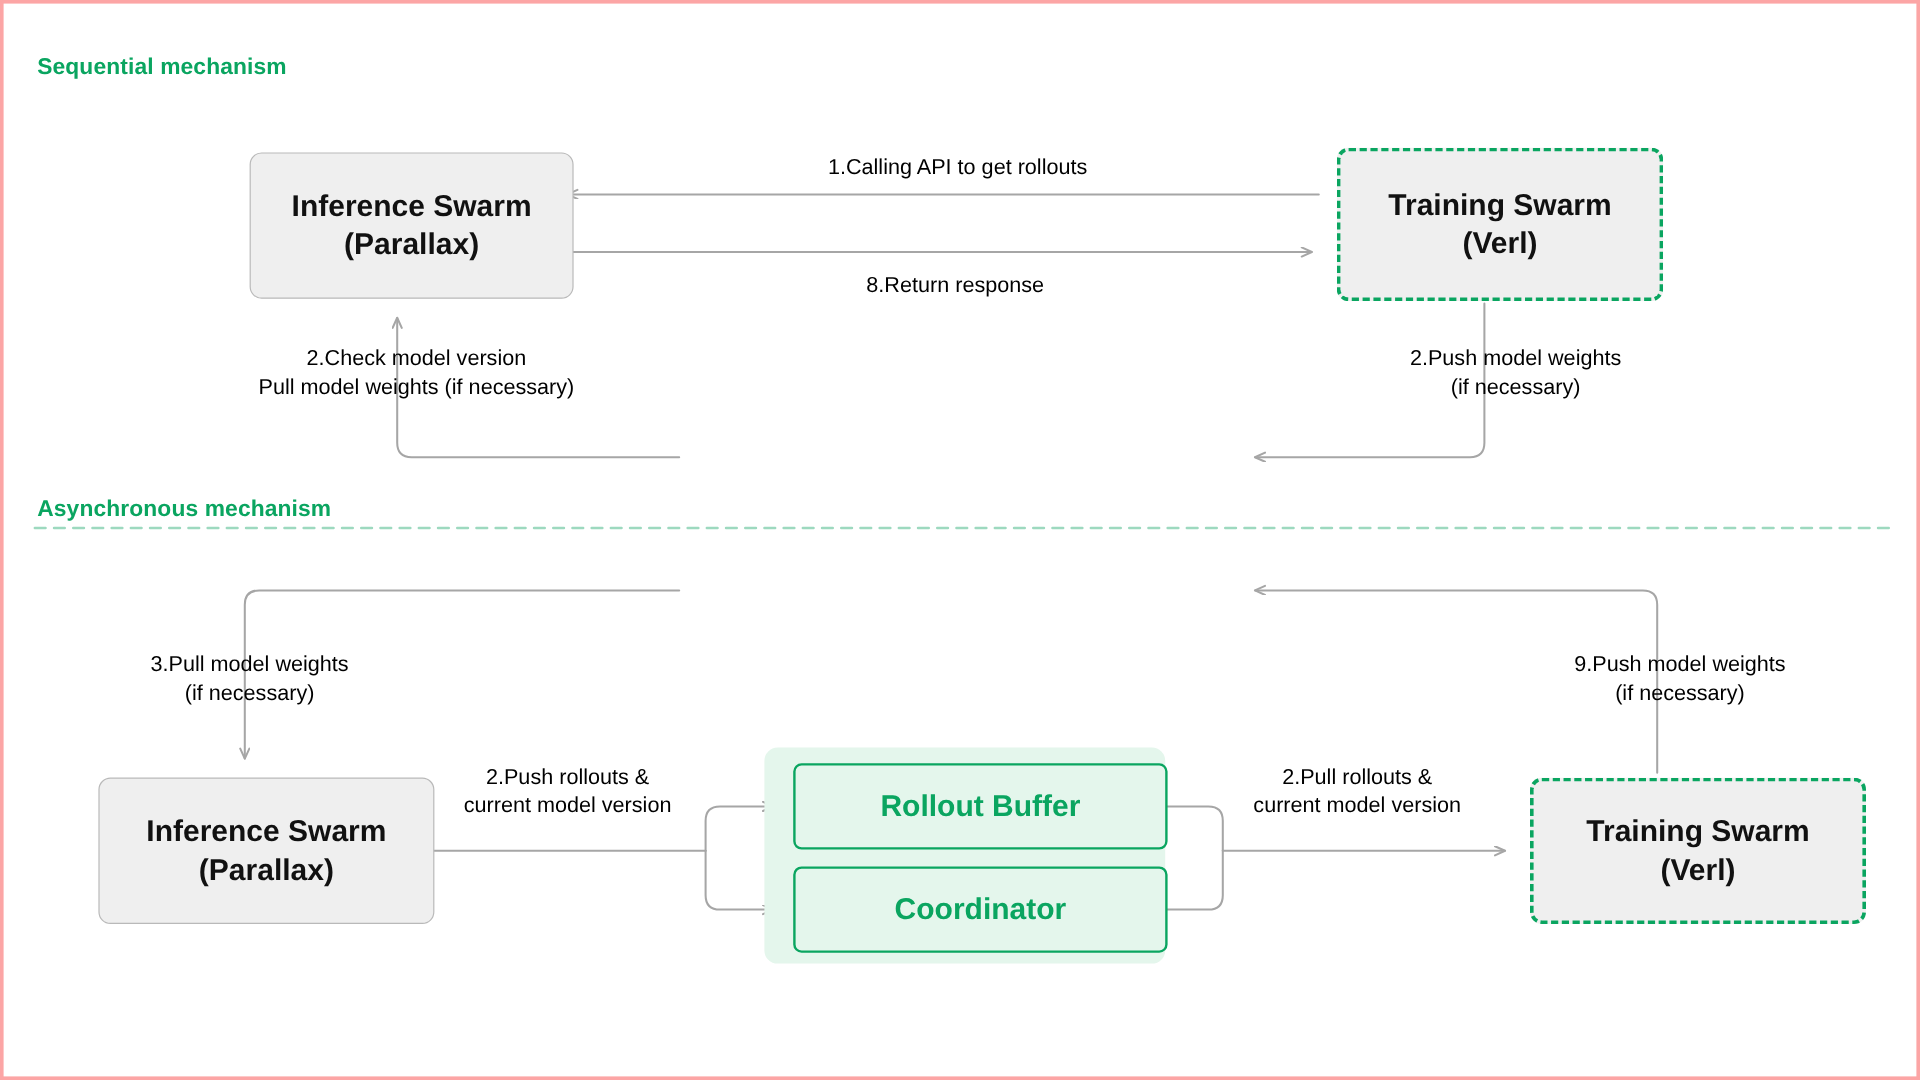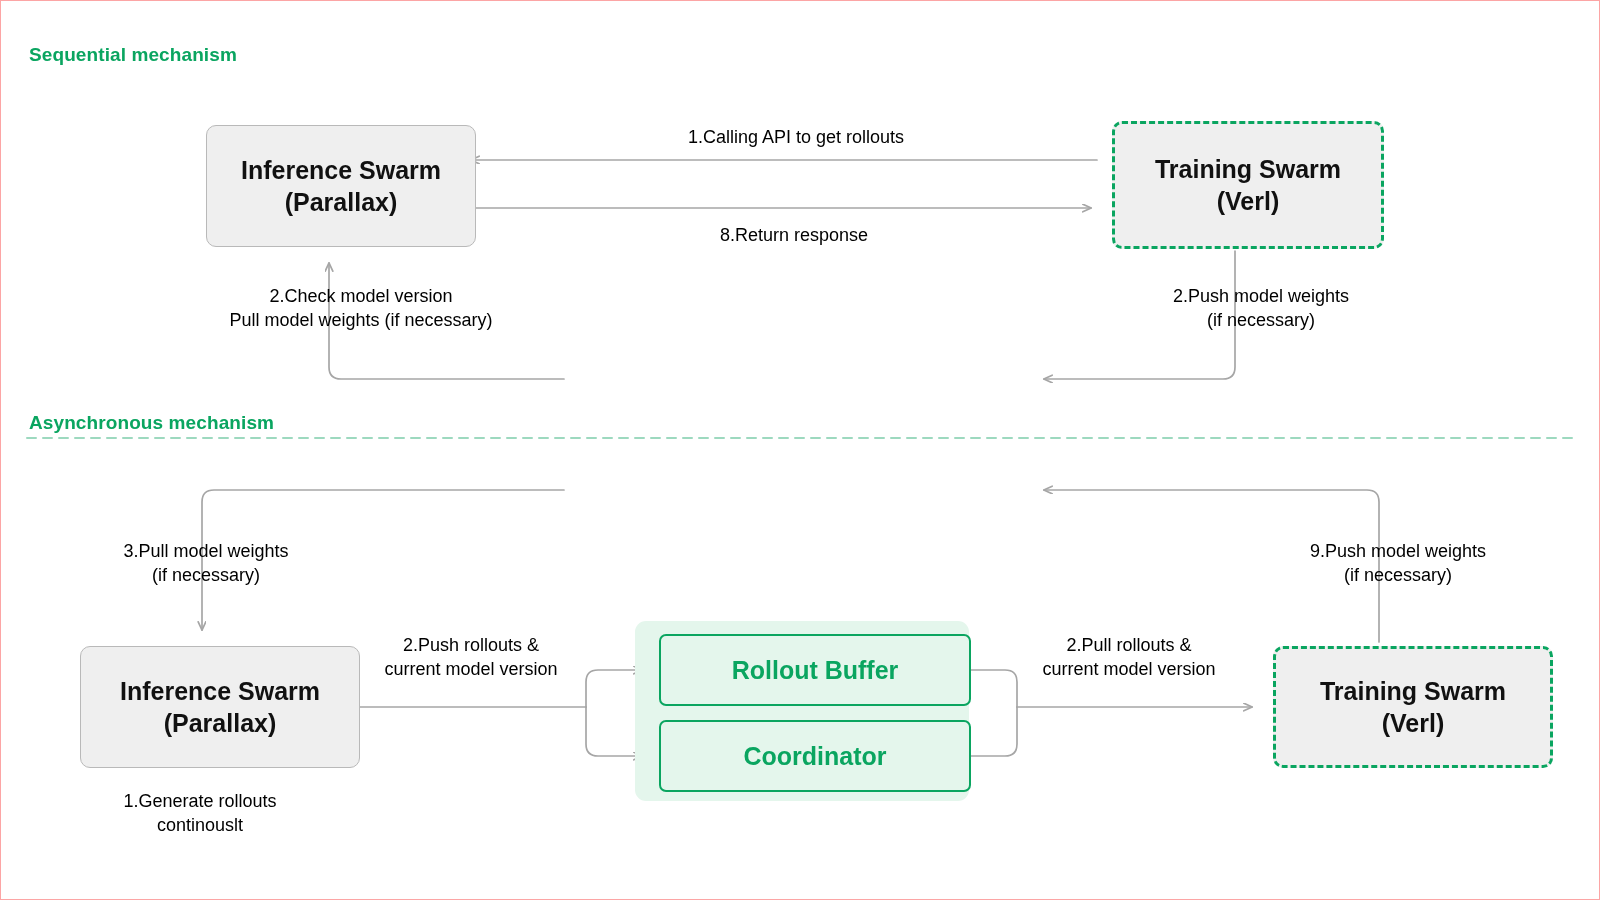--- a/index.html
+++ b/index.html
@@ -7,21 +7,21 @@
     width:1600px;height:900px;
     background:#ffffff;
     font-family:"Liberation Sans", sans-serif;
     overflow:hidden;
   }
   #canvas{
     position:relative;
     width:1600px;height:900px;
     background:#ffffff;
     box-sizing:border-box;
-    border:1px solid #fca5a5;
+    border:3px solid #fca5a5;
   }
   #wires{position:absolute;left:0;top:0;width:1600px;height:900px;pointer-events:none;}
 
   .section-label{
     position:absolute;
     color:#0aa560;
     font-weight:bold;
     font-size:19px;
     letter-spacing:.1px;
     white-space:nowrap;
@@ -93,21 +93,21 @@
   #node-buffer{left:565px;top:359px;width:470px;height:145px;}
   #node-inference-bottom{left:66px;top:645px;width:280px;height:122px;}
   #node-training-bottom{left:1259px;top:645px;width:280px;height:122px;}
   #group-rollout{left:634px;top:620px;width:334px;height:180px;}
   #node-rollout-buffer{left:645px;top:633px;width:312px;height:72px;}
   #node-coordinator{left:645px;top:719px;width:312px;height:72px;}
 
   
   #lbl-calling{left:795px;top:124px;}
   #lbl-return{left:793px;top:222px;}
-  #lbl-check{left:360px;top:283px;}
+  #lbl-check{left:344px;top:283px;}
   #lbl-push-top{left:1260px;top:283px;}
   #lbl-pull-3{left:205px;top:538px;}
   #lbl-push-3{left:1397px;top:538px;}
   #lbl-push-rollouts{left:470px;top:632px;}
   #lbl-pull-rollouts{left:1128px;top:632px;}
   #lbl-generate{left:199px;top:788px;}
 </style>
 </head>
 <body>
 
@@ -196,16 +196,14 @@
 
   <div class="edge-label" id="lbl-push-3">9.Push model weights
 (if necessary)</div>
 
   <div class="edge-label" id="lbl-push-rollouts">2.Push rollouts &amp;
 current model version</div>
 
   <div class="edge-label" id="lbl-pull-rollouts">2.Pull rollouts &amp;
 current model version</div>
 
-  <div class="edge-label" id="lbl-generate">1.Generate rollouts
-continouslt</div>
 
 </div>
 
 </body></html>

